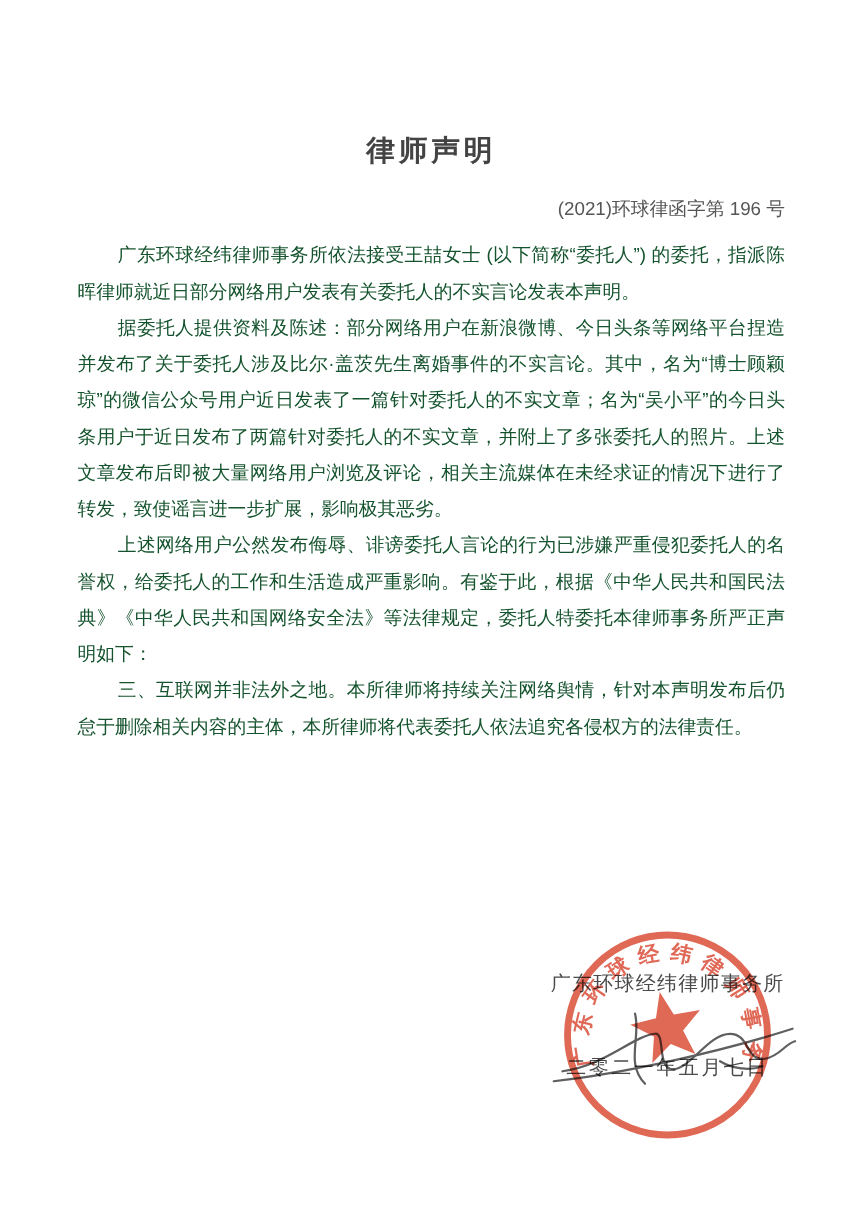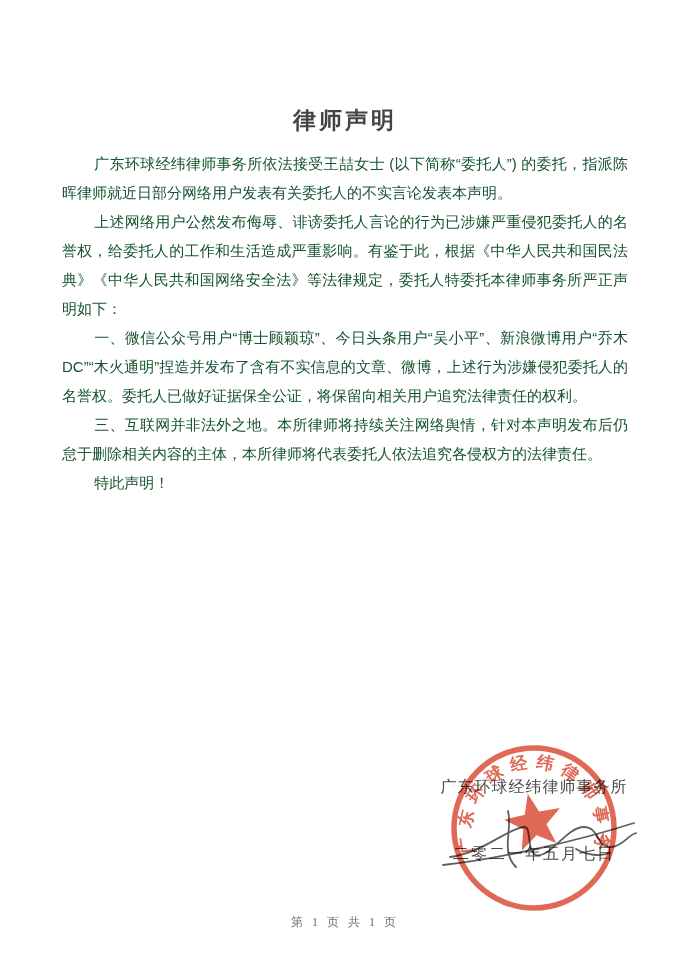--- a/index.html
+++ b/index.html
@@ -106,27 +106,27 @@
     letter-spacing: 1px;
   }
 </style>
 </head>
 <body>
 
 <div class="page">
 
   <div class="content">
     <h1 class="doc-title">律师声明</h1>
+    <div class="ref-number">(2021)环球律函字第 196 号</div>
 
     <div class="doc-body">
       <p>广东环球经纬律师事务所依法接受王喆女士 (以下简称“委托人”) 的委托，指派陈晖律师就近日部分网络用户发表有关委托人的不实言论发表本声明。</p>
+      <p>据委托人提供资料及陈述：部分网络用户在新浪微博、今日头条等网络平台捏造并发布了关于委托人涉及比尔·盖茨先生离婚事件的不实言论。其中，名为“博士顾颖琼”的微信公众号用户近日发表了一篇针对委托人的不实文章；名为“吴小平”的今日头条用户于近日发布了两篇针对委托人的不实文章，并附上了多张委托人的照片。上述文章发布后即被大量网络用户浏览及评论，相关主流媒体在未经求证的情况下进行了转发，致使谣言进一步扩展，影响极其恶劣。</p>
       <p>上述网络用户公然发布侮辱、诽谤委托人言论的行为已涉嫌严重侵犯委托人的名誉权，给委托人的工作和生活造成严重影响。有鉴于此，根据《中华人民共和国民法典》《中华人民共和国网络安全法》等法律规定，委托人特委托本律师事务所严正声明如下：</p>
-      <p>一、微信公众号用户“博士顾颖琼”、今日头条用户“吴小平”、新浪微博用户“乔木 DC”“木火通明”捏造并发布了含有不实信息的文章、微博，上述行为涉嫌侵犯委托人的名誉权。委托人已做好证据保全公证，将保留向相关用户追究法律责任的权利。</p>
       <p>三、互联网并非法外之地。本所律师将持续关注网络舆情，针对本声明发布后仍怠于删除相关内容的主体，本所律师将代表委托人依法追究各侵权方的法律责任。</p>
-      <p class="closing">特此声明！</p>
     </div>
   </div>
 
   <div class="signature-block">
     <div class="sig-firm">广东环球经纬律师事务所</div>
     <div class="sig-date">二零二一年五月七日</div>
   </div>
 
   <svg class="scrawl-svg" viewBox="0 0 220 75" aria-hidden="true">
     <g fill="none" stroke="#3c3c3c" stroke-width="1.8" stroke-linecap="round" opacity="0.82">
@@ -143,16 +143,15 @@
     </defs>
     <circle cx="91" cy="91" r="80" fill="none" stroke="#d8442e" stroke-width="5.5" opacity="0.92"></circle>
     <text font-size="17" font-weight="700" fill="#d8442e" letter-spacing="7.5" opacity="0.92" font-family="Liberation Sans, DejaVu Sans, sans-serif">
       <textPath href="#arcPath" startOffset="2">广东环球经纬律师事务所</textPath>
     </text>
     <g transform="translate(91,86) rotate(-12)">
       <path d="M0,-30 L7.3,-10.1 L28.5,-9.3 L11.9,3.9 L17.6,24.3 L0,12.5 L-17.6,24.3 L-11.9,3.9 L-28.5,-9.3 L-7.3,-10.1 Z" fill="#d8442e" opacity="0.92"></path>
     </g>
   </svg>
 
-  <div class="page-footer">第 1 页 共 1 页</div>
 
 
 </div>
 
 </body></html>

